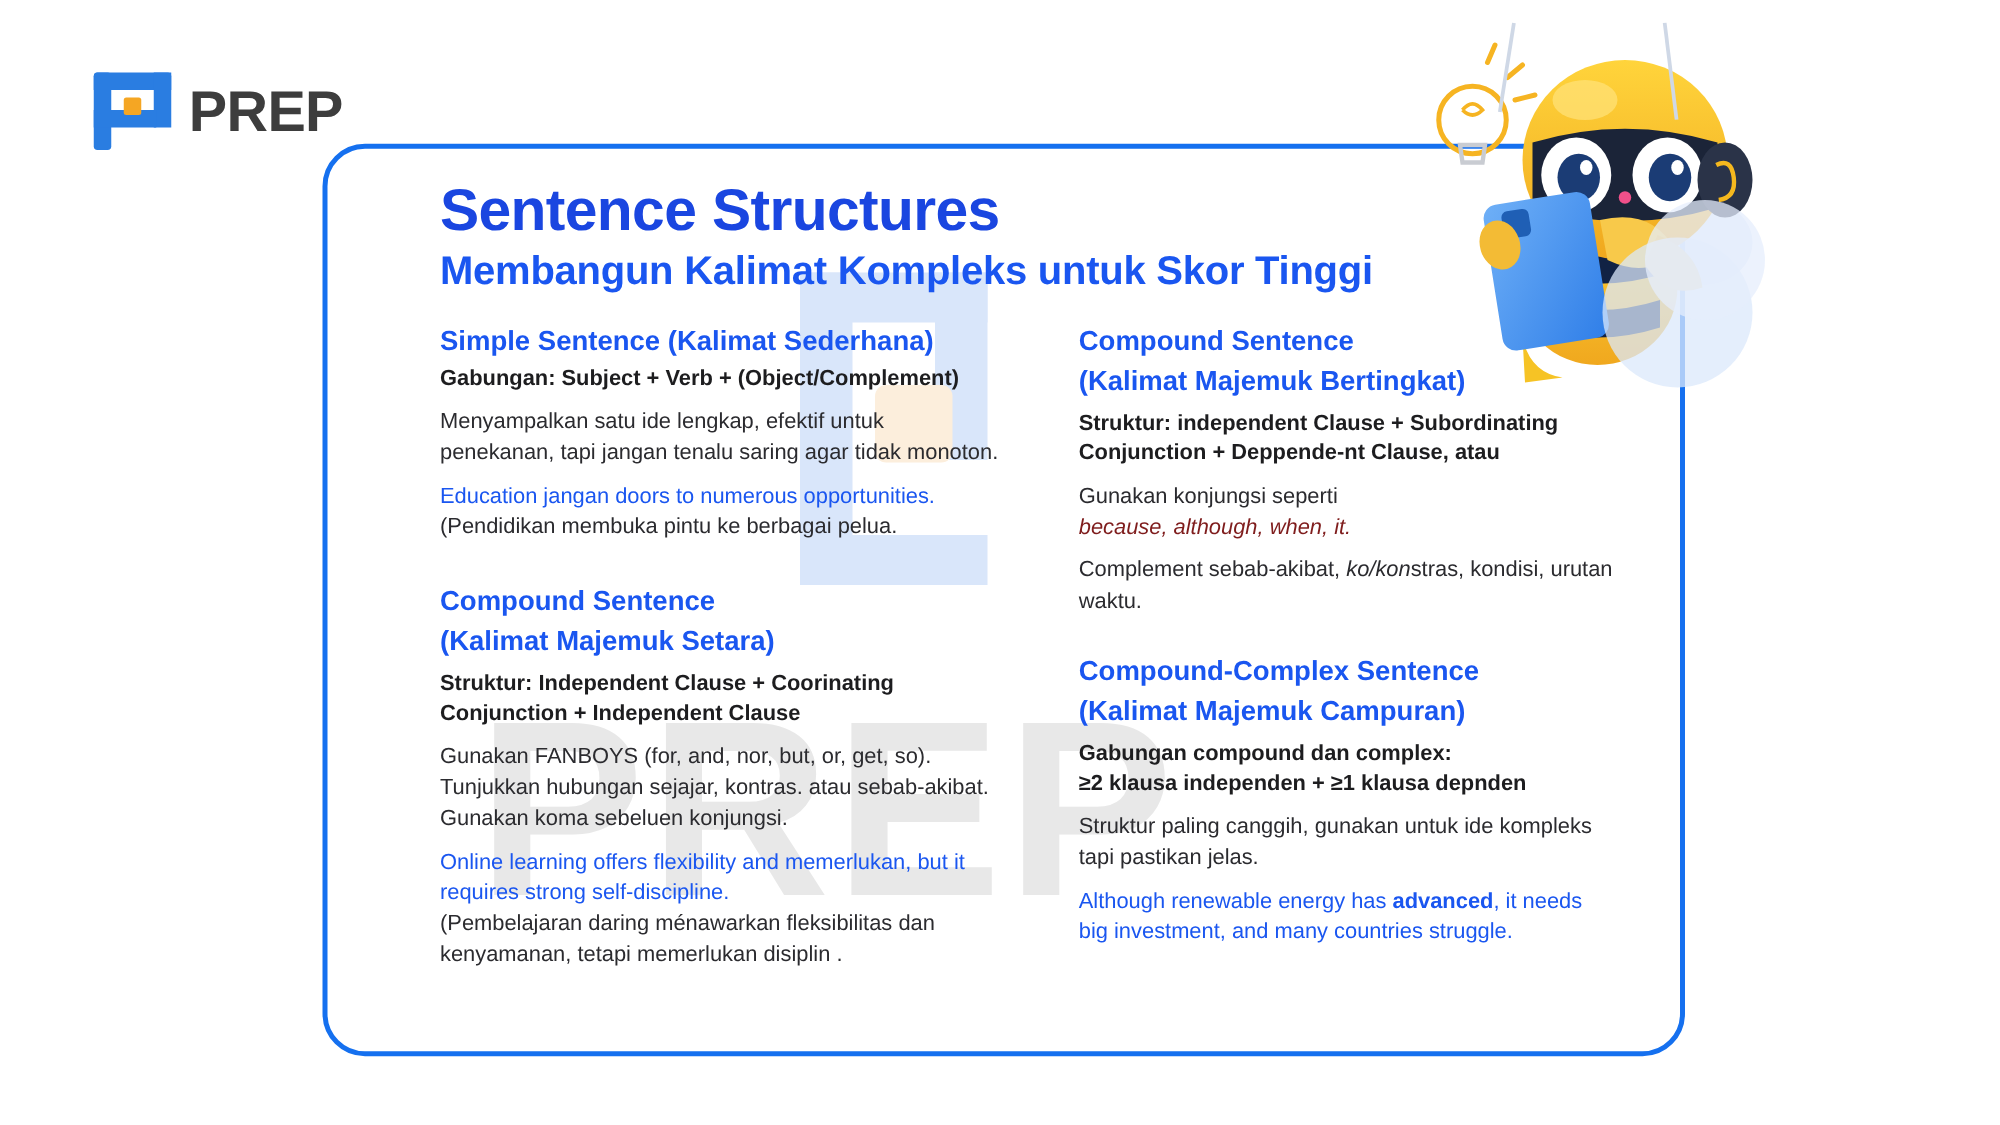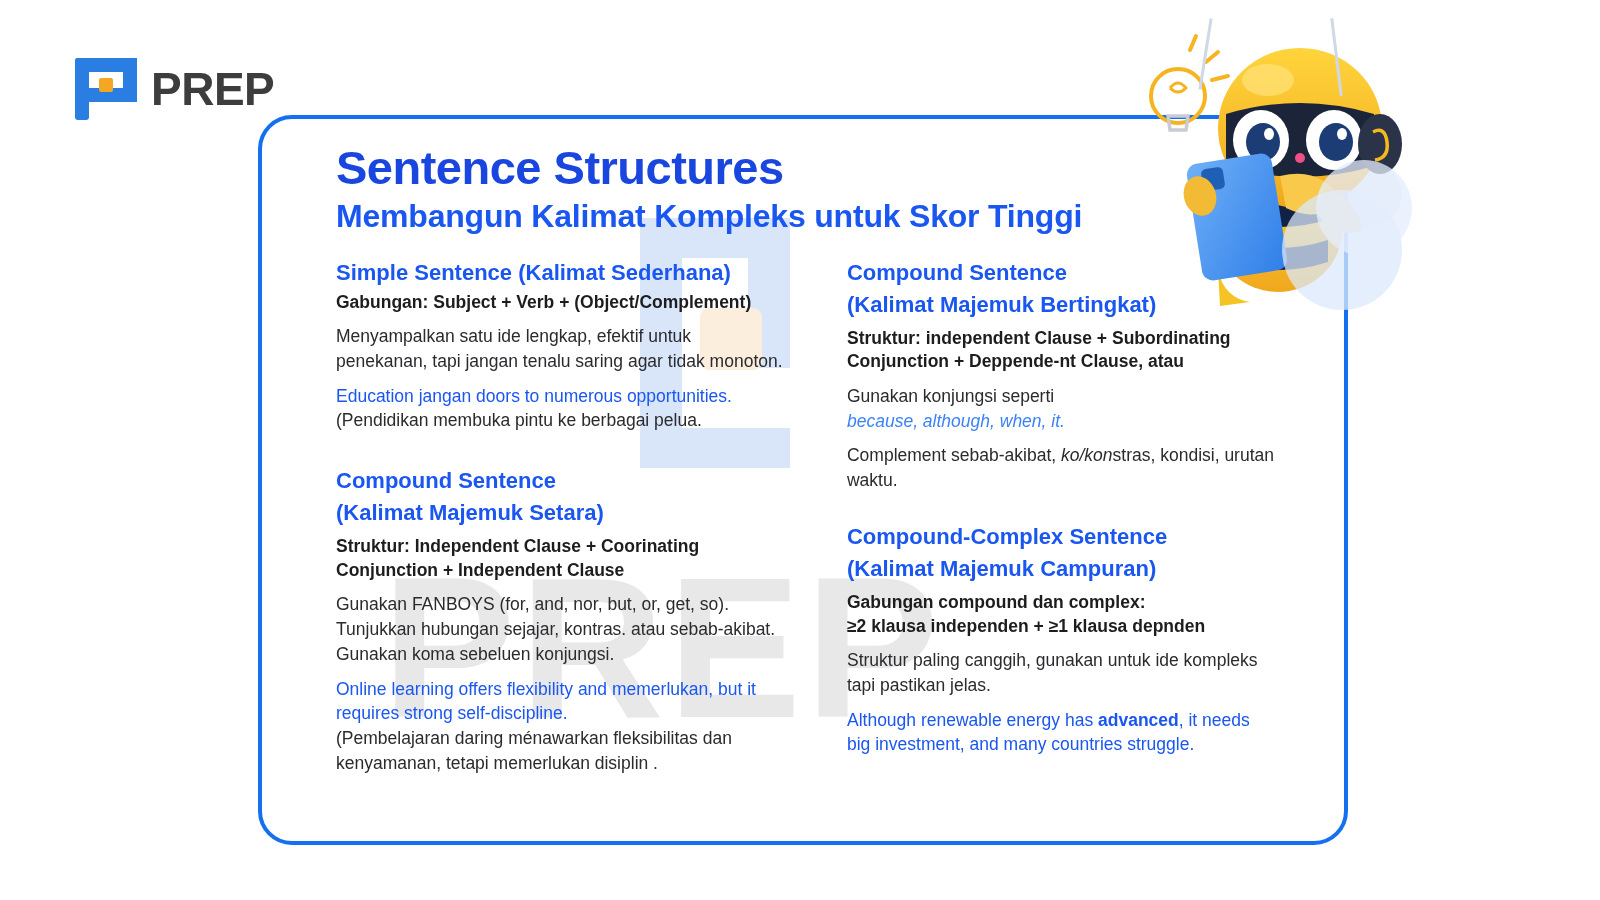--- a/index.html
+++ b/index.html
@@ -30,37 +30,37 @@
   .wm-logo .wdot { position:absolute; left:60px; top:90px; width:62px; height:62px; background:#fceedc; border-radius:9px; }
 
   .wm-prep { position:absolute; left:382px; top:548px; font-size:200px; font-weight:bold;
              color:#e8e8e8; letter-spacing:4px; line-height:1; z-index:0; user-select:none; }
 
   
   .frame { position:absolute; left:258px; top:115px; width:1090px; height:730px;
            border:4px solid #1570ef; border-radius:34px; z-index:1; }
 
   
-  .content { position:absolute; left:336px; top:142px; width:940px; z-index:3; }
+  .content { position:absolute; left:352px; top:142px; width:940px; z-index:3; }
 
   .title { font-size:47px; font-weight:bold; color:#1a46e0; line-height:1.12; letter-spacing:-0.5px; }
   .subtitle { font-size:32px; font-weight:bold; color:#1a56f0; line-height:1.2; margin-top:2px; letter-spacing:-0.2px; }
 
   .cols { display:flex; gap:62px; margin-top:24px; }
   .col { width:450px; }
   .col.right { width:430px; }
 
   .sec { margin-bottom:24px; }
   .sec:last-child { margin-bottom:0; }
   .sec-h { font-size:22px; font-weight:bold; color:#1a56f0; line-height:1.3; margin-bottom:3px; }
   .struct { font-size:17.5px; font-weight:bold; color:#1d1d1f; line-height:1.33; margin-bottom:10px; }
   .body { font-size:17.5px; color:#2b2b2f; line-height:1.42; margin-bottom:10px; }
   .ex { font-size:17.5px; color:#1a56f0; line-height:1.42; }
   .ex .id { color:#2b2b2f; display:block; }
-  .ital { font-style:italic; color:#3b82f6; }
+  .ital { font-style:italic; color:#7f1d1d; }
   .ital-dark { font-style:italic; color:#2b2b2f; }
   .bold-in { font-weight:bold; }
 
   
   .mascot { position:absolute; left:1130px; top:18px; width:290px; height:290px; z-index:5; }
   .halo { position:absolute; border-radius:50%; background:#dbe8fb; opacity:.75; }
   .halo.a { left:152px; top:172px; width:120px; height:120px; }
   .halo.b { left:186px; top:142px; width:96px; height:96px; background:#e6eefc; }
   .antenna { position:absolute; width:3px; background:#cfd8e6; }
   .antenna.l { left:74px; top:0px; height:72px; transform:rotate(9deg); }

